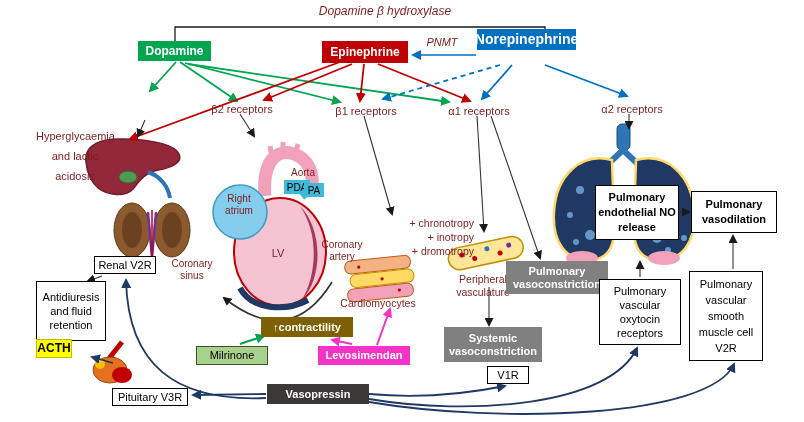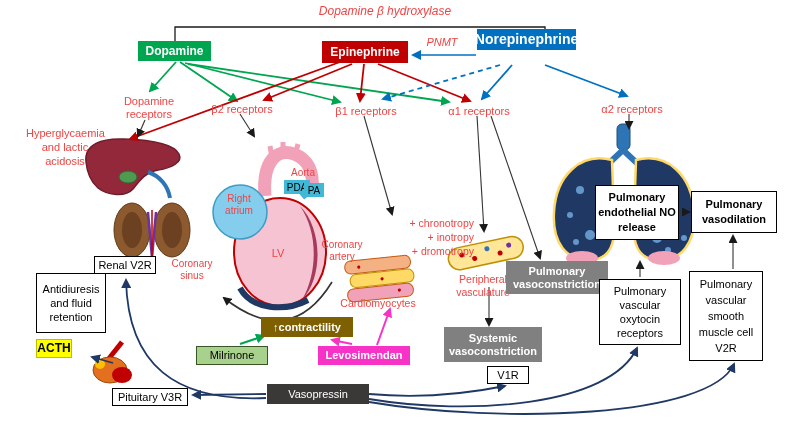--- a/index.html
+++ b/index.html
@@ -1,42 +1,42 @@
 <!DOCTYPE html>
 <html style="--c-dopamine: #00A550; --c-epinephrine: #C00000; --c-norepinephrine: #0070C0; --c-navy: #1F3864; --c-magenta: #F733C7; --c-milrinone: #A9D18E; --c-contractility: #7F6000; --c-gray_box: #808080; --c-dark_box: #3B3838; --c-acth_yellow: #FFFF00; --c-cyan_label: #41B8D5;"><head>
 <meta charset="utf-8">
 <style>
   body{margin:0;background:#fff}
   .canvas{position:relative;width:804px;height:422px;background:#fff;font-family:"Liberation Sans",sans-serif;overflow:hidden}
   svg.layer{position:absolute;left:0;top:0;z-index:1}
-  .lbl{position:absolute;z-index:2;font-size:11px;line-height:13px;color:#ef4444;text-align:center}
+  .lbl{position:absolute;z-index:2;font-size:11px;line-height:13px;color:#7f1d1d;text-align:center}
   .small{font-size:10px;line-height:12px}
   .left{text-align:right}
   .box{position:absolute;z-index:2;display:flex;align-items:center;justify-content:center;text-align:center;font-size:11px;line-height:13px;box-sizing:border-box;padding:1px 2px;color:#000}
   .white{background:#fff;border:1px solid #000}
   .b{font-weight:bold}
   .it{font-style:italic}
   .hormone{color:#fff;font-weight:bold;font-size:12px}
   .gray{background:var(--c-gray_box,#808080);color:#fff;font-weight:bold}
-  .dark{background:var(--c-dark_box,#3B3838);color:#fff;font-weight:normal}
+  .dark{background:var(--c-dark_box,#3B3838);color:#fff;font-weight:bold}
   .cyan{background:var(--c-cyan_label,#41B8D5);font-size:10px;line-height:11px}
 
   #enzyme{left:290px;top:5px;width:190px;font-size:12px}
   #pnmt{left:416px;top:36px;width:52px}
   #dopamine{left:138px;top:41px;width:73px;height:20px;background:var(--c-dopamine,#00A550)}
   #epinephrine{left:322px;top:41px;width:86px;height:22px;background:var(--c-epinephrine,#C00000)}
   #norepinephrine{left:477px;top:29px;width:99px;height:21px;background:var(--c-norepinephrine,#0070C0);font-size:14px}
   #rec-dopamine{left:110px;top:95px;width:78px}
   #rec-beta2{left:206px;top:103px;width:72px}
   #rec-beta1{left:332px;top:105px;width:68px}
   #rec-alpha1{left:445px;top:105px;width:68px}
   #rec-alpha2{left:597px;top:103px;width:70px}
-  #hyperglycaemia{left:26px;top:126px;width:78px;line-height:14px}
+  #hyperglycaemia{left:36px;top:126px;width:78px;line-height:20px}
   #renal-v2r{left:94px;top:256px;width:62px;height:18px}
-  #antidiuresis{left:36px;top:273px;width:70px;height:60px;line-height:14px}
+  #antidiuresis{left:36px;top:281px;width:70px;height:60px;line-height:14px}
   #acth{left:36px;top:339px;width:36px;height:19px;background:var(--c-acth_yellow,#FFFF00);font-weight:bold;font-size:12px;border:1px solid #bfbf00}
   #pituitary-lbl{left:26px;top:363px;width:62px}
   #pituitary-v3r{left:112px;top:388px;width:76px;height:18px}
   #aorta-lbl{left:283px;top:167px;width:40px}
   #pda{left:284px;top:180px;width:26px;height:14px}
   #pa{left:304px;top:183px;width:20px;height:14px}
   #ra-lbl{left:214px;top:193px;width:50px}
   #lv-lbl{left:266px;top:247px;width:24px;font-size:11px}
   #cs-lbl{left:166px;top:258px;width:52px}
   #ca-lbl{left:318px;top:239px;width:48px}
@@ -212,21 +212,20 @@
   </g>
 </svg>
 
 <div class="lbl it" id="enzyme">Dopamine β hydroxylase</div>
 <div class="lbl it" id="pnmt">PNMT</div>
 
 <div class="box hormone" id="dopamine">Dopamine</div>
 <div class="box hormone" id="epinephrine">Epinephrine</div>
 <div class="box hormone" id="norepinephrine">Norepinephrine</div>
 
-<div class="lbl" id="rec-dopamine">Dopamine receptors</div>
 <div class="lbl" id="rec-beta2">β2 receptors</div>
 <div class="lbl" id="rec-beta1">β1 receptors</div>
 <div class="lbl" id="rec-alpha1">α1 receptors</div>
 <div class="lbl" id="rec-alpha2">α2 receptors</div>
 
 <div class="lbl" id="hyperglycaemia">Hyperglycaemia and lactic acidosis</div>
 <div class="box white" id="renal-v2r">Renal V2R</div>
 <div class="box white" id="antidiuresis">Antidiuresis and fluid retention</div>
 <div class="box" id="acth">ACTH</div>
 <div class="box white" id="pituitary-v3r">Pituitary V3R</div>

